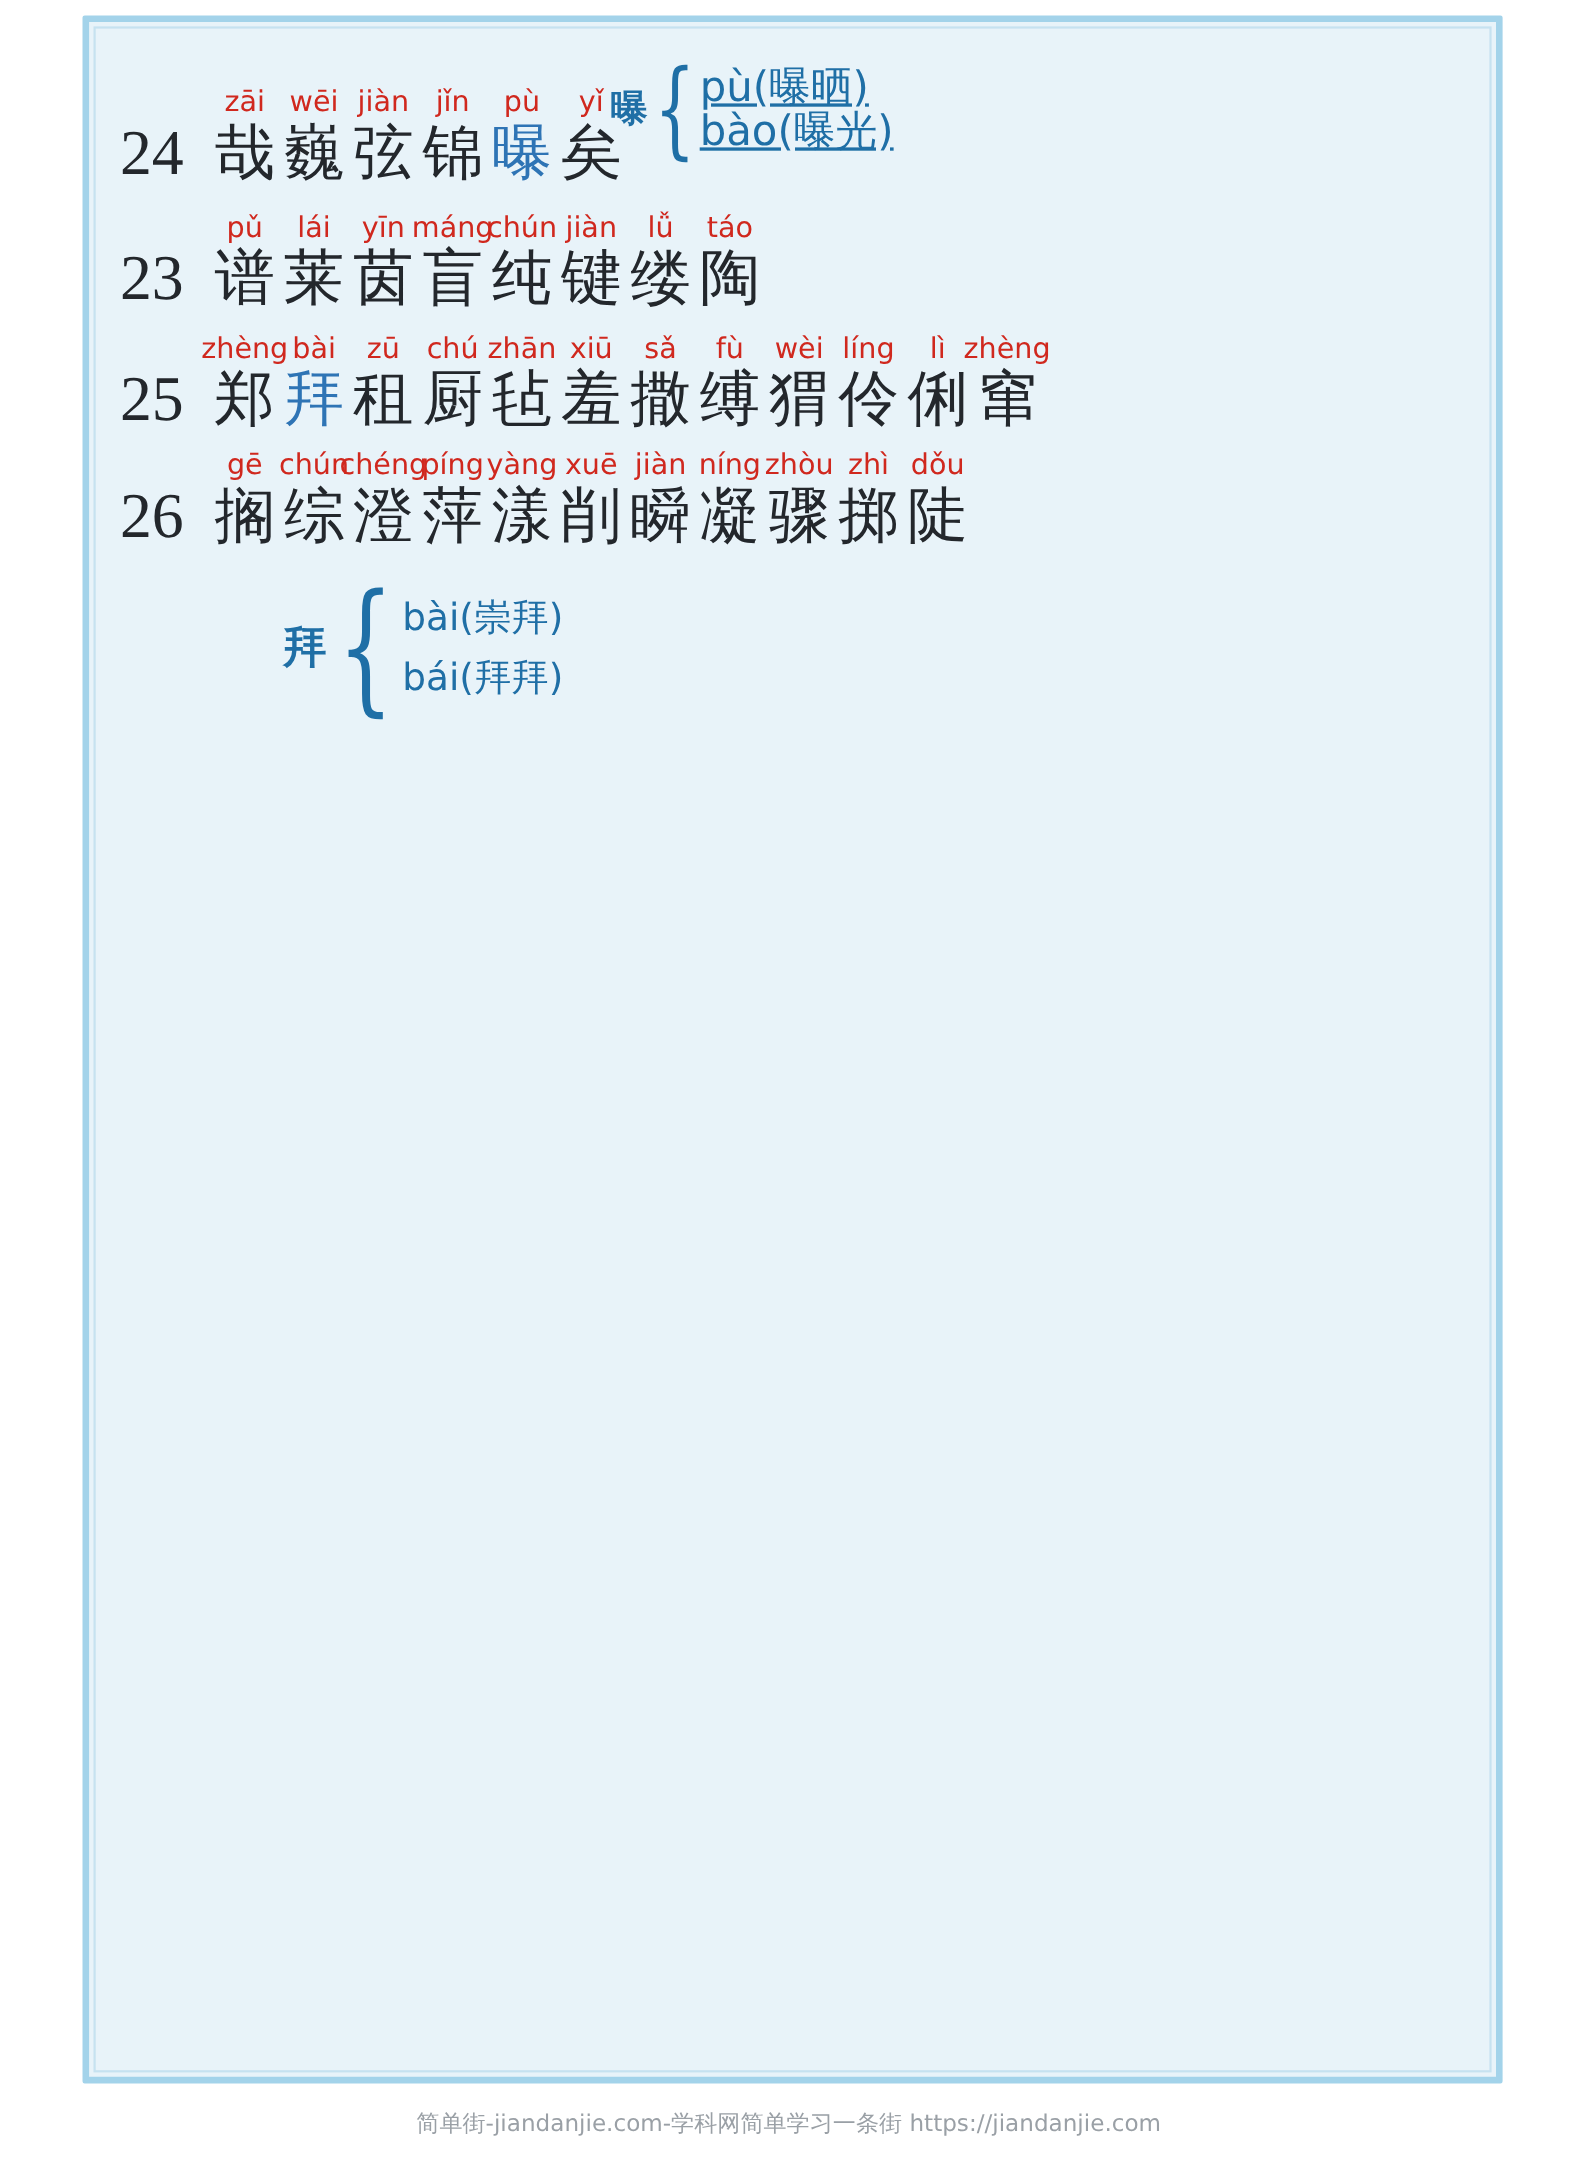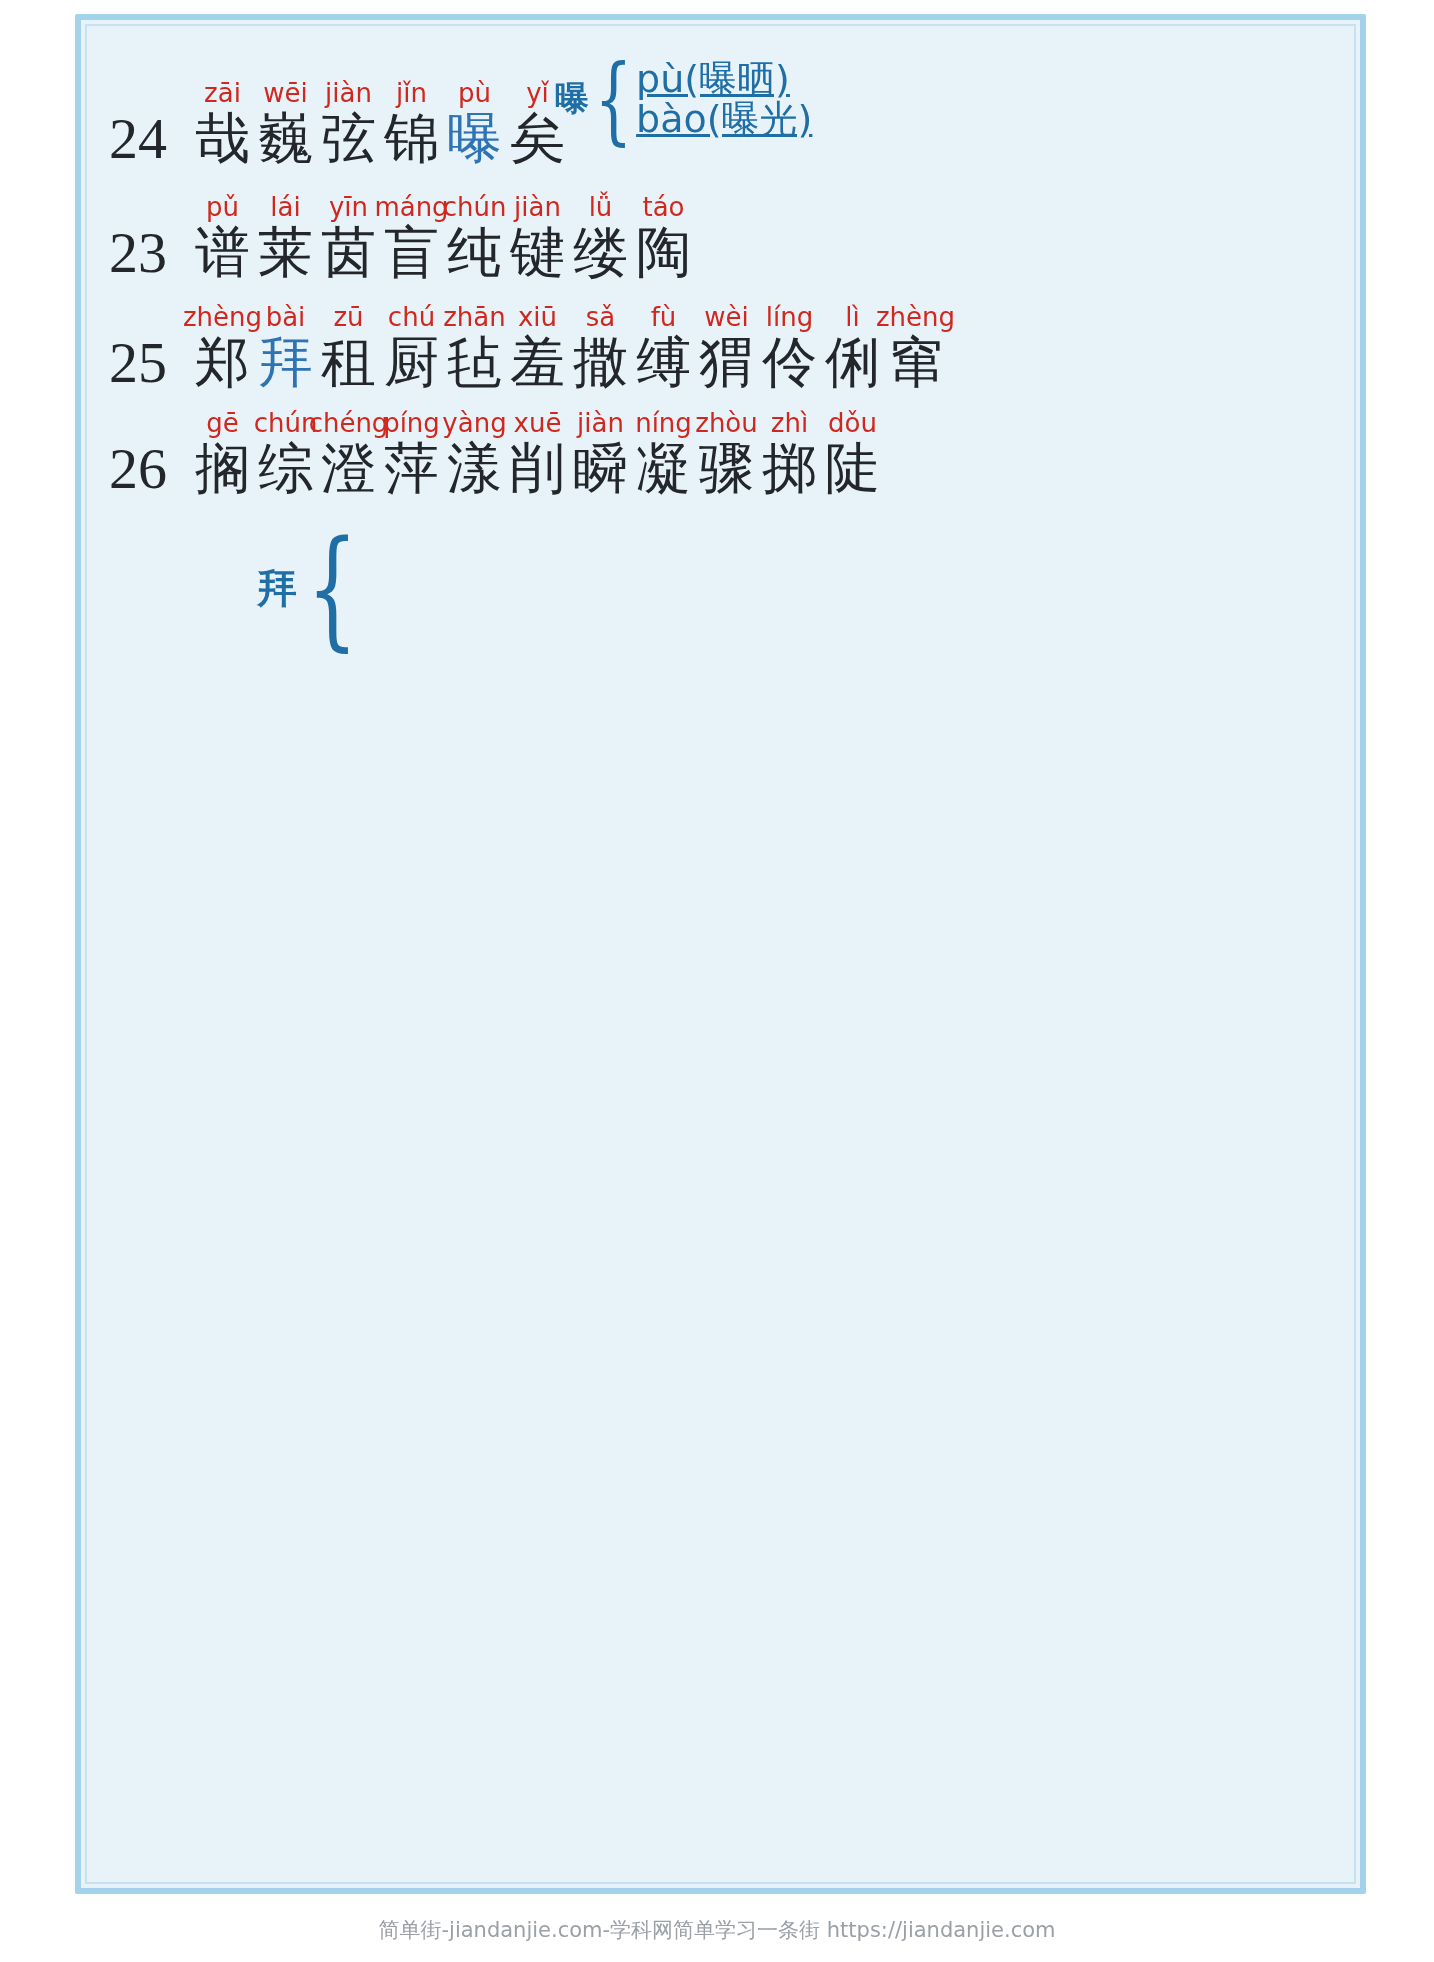--- a/index.html
+++ b/index.html
@@ -259,20 +259,24 @@
           <span class="brace">{</span>
           <span class="anno-options">
             <span class="anno-option">pù(曝晒)</span>
             <span class="anno-option">bào(曝光)</span>
           </span>
         </div>
 
       <div class="annotation anno-bai">
           <span class="anno-base">拜</span>
           <span class="brace">{</span>
+          <span class="anno-options">
+            <span class="anno-option">bài(崇拜)</span>
+            <span class="anno-option">bái(拜拜)</span>
+          </span>
         </div>
 
 
     </div>
   </div>
 
   <div class="footer">简单街-jiandanjie.com-学科网简单学习一条街 https://jiandanjie.com</div>
 </div>
 
 </body></html>

